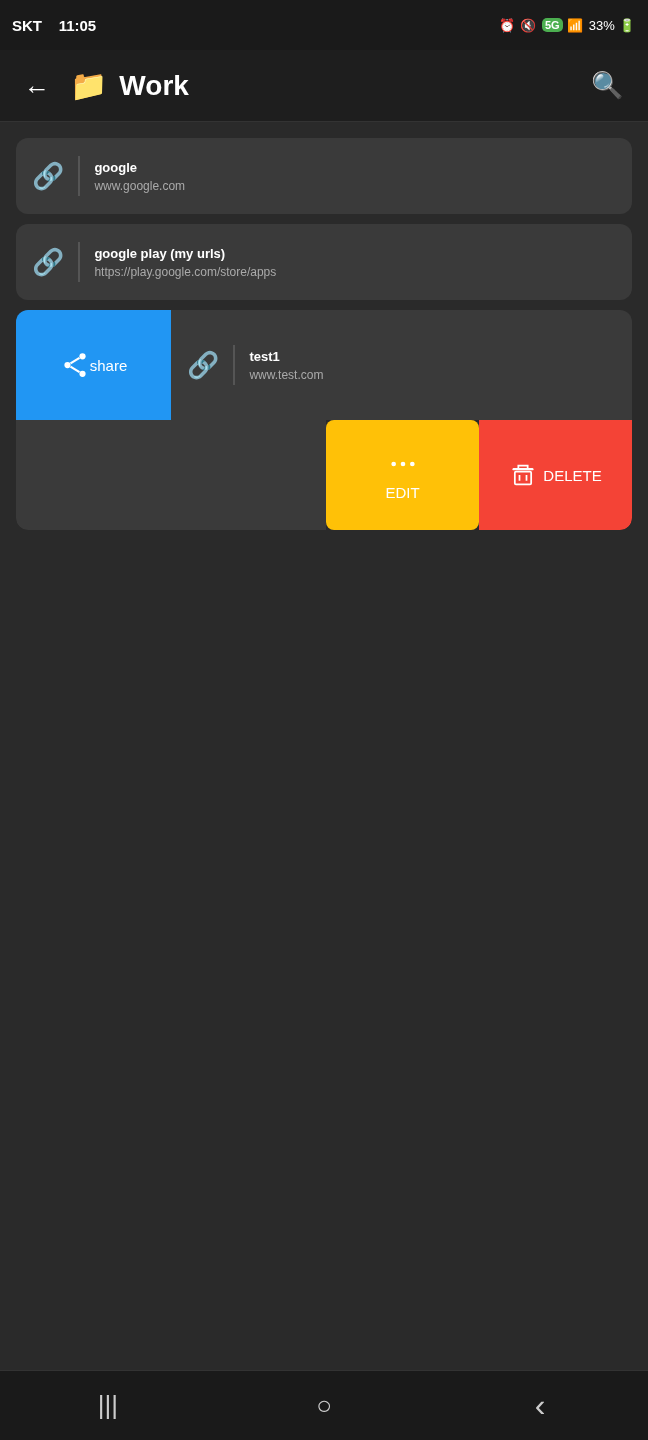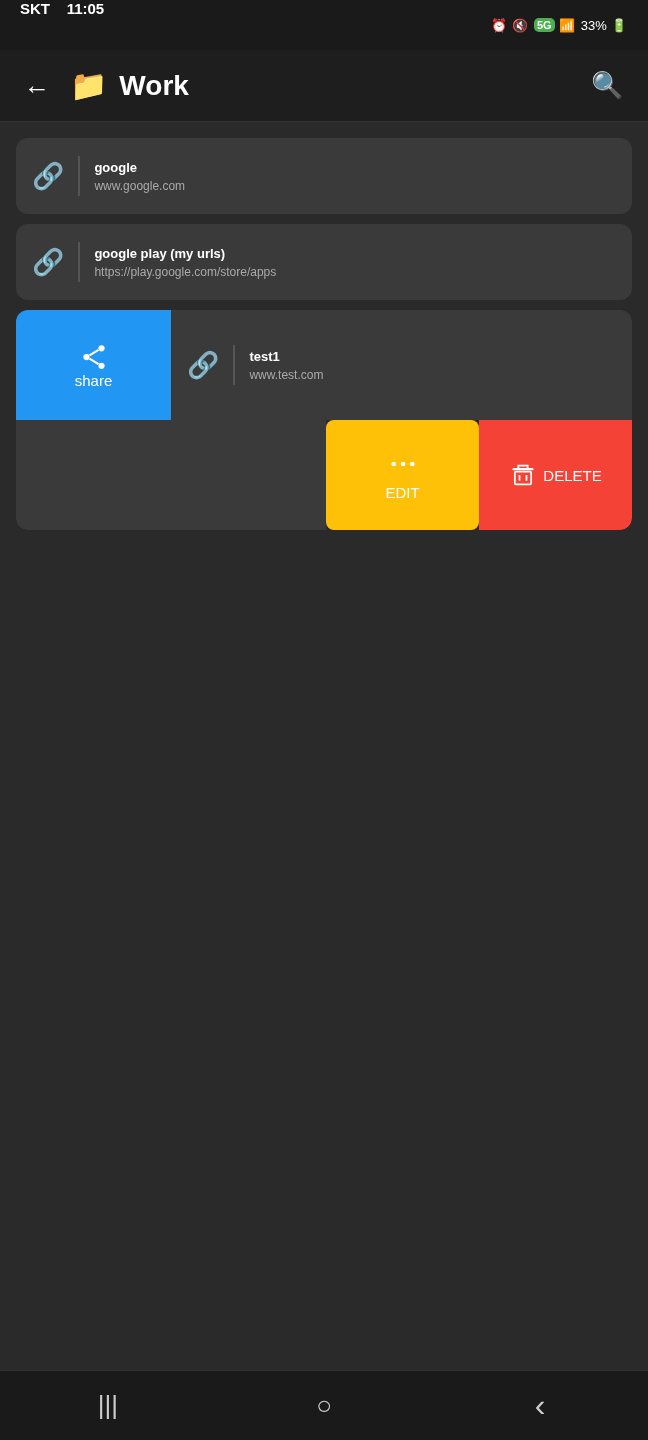--- a/index.html
+++ b/index.html
@@ -14,22 +14,23 @@
       overflow: hidden;
       display: flex;
       flex-direction: column;
     }
 
     
     .status-bar {
       height: 50px;
       background: #1a1a1a;
       display: flex;
+      align-items: center;
       justify-content: space-between;
-      padding: 0 20px;
+      padding: 0 12px;
       flex-shrink: 0;
     }
     .status-bar-left {
       font-size: 15px;
       font-weight: 600;
       color: #ffffff;
     }
     .status-bar-right {
       display: flex;
       align-items: center;
@@ -130,21 +131,20 @@
       align-items: center;
       justify-content: center;
       width: 155px;
       height: 110px;
       cursor: pointer;
       gap: 6px;
     }
     .action-btn-share {
       background: #2196F3;
       display: flex;
-      flex-direction: column;
       align-items: center;
       justify-content: center;
       width: 155px;
       height: 110px;
       cursor: pointer;
       gap: 0;
     }
     .action-btn-label {
       font-size: 15px;
       color: #ffffff;

